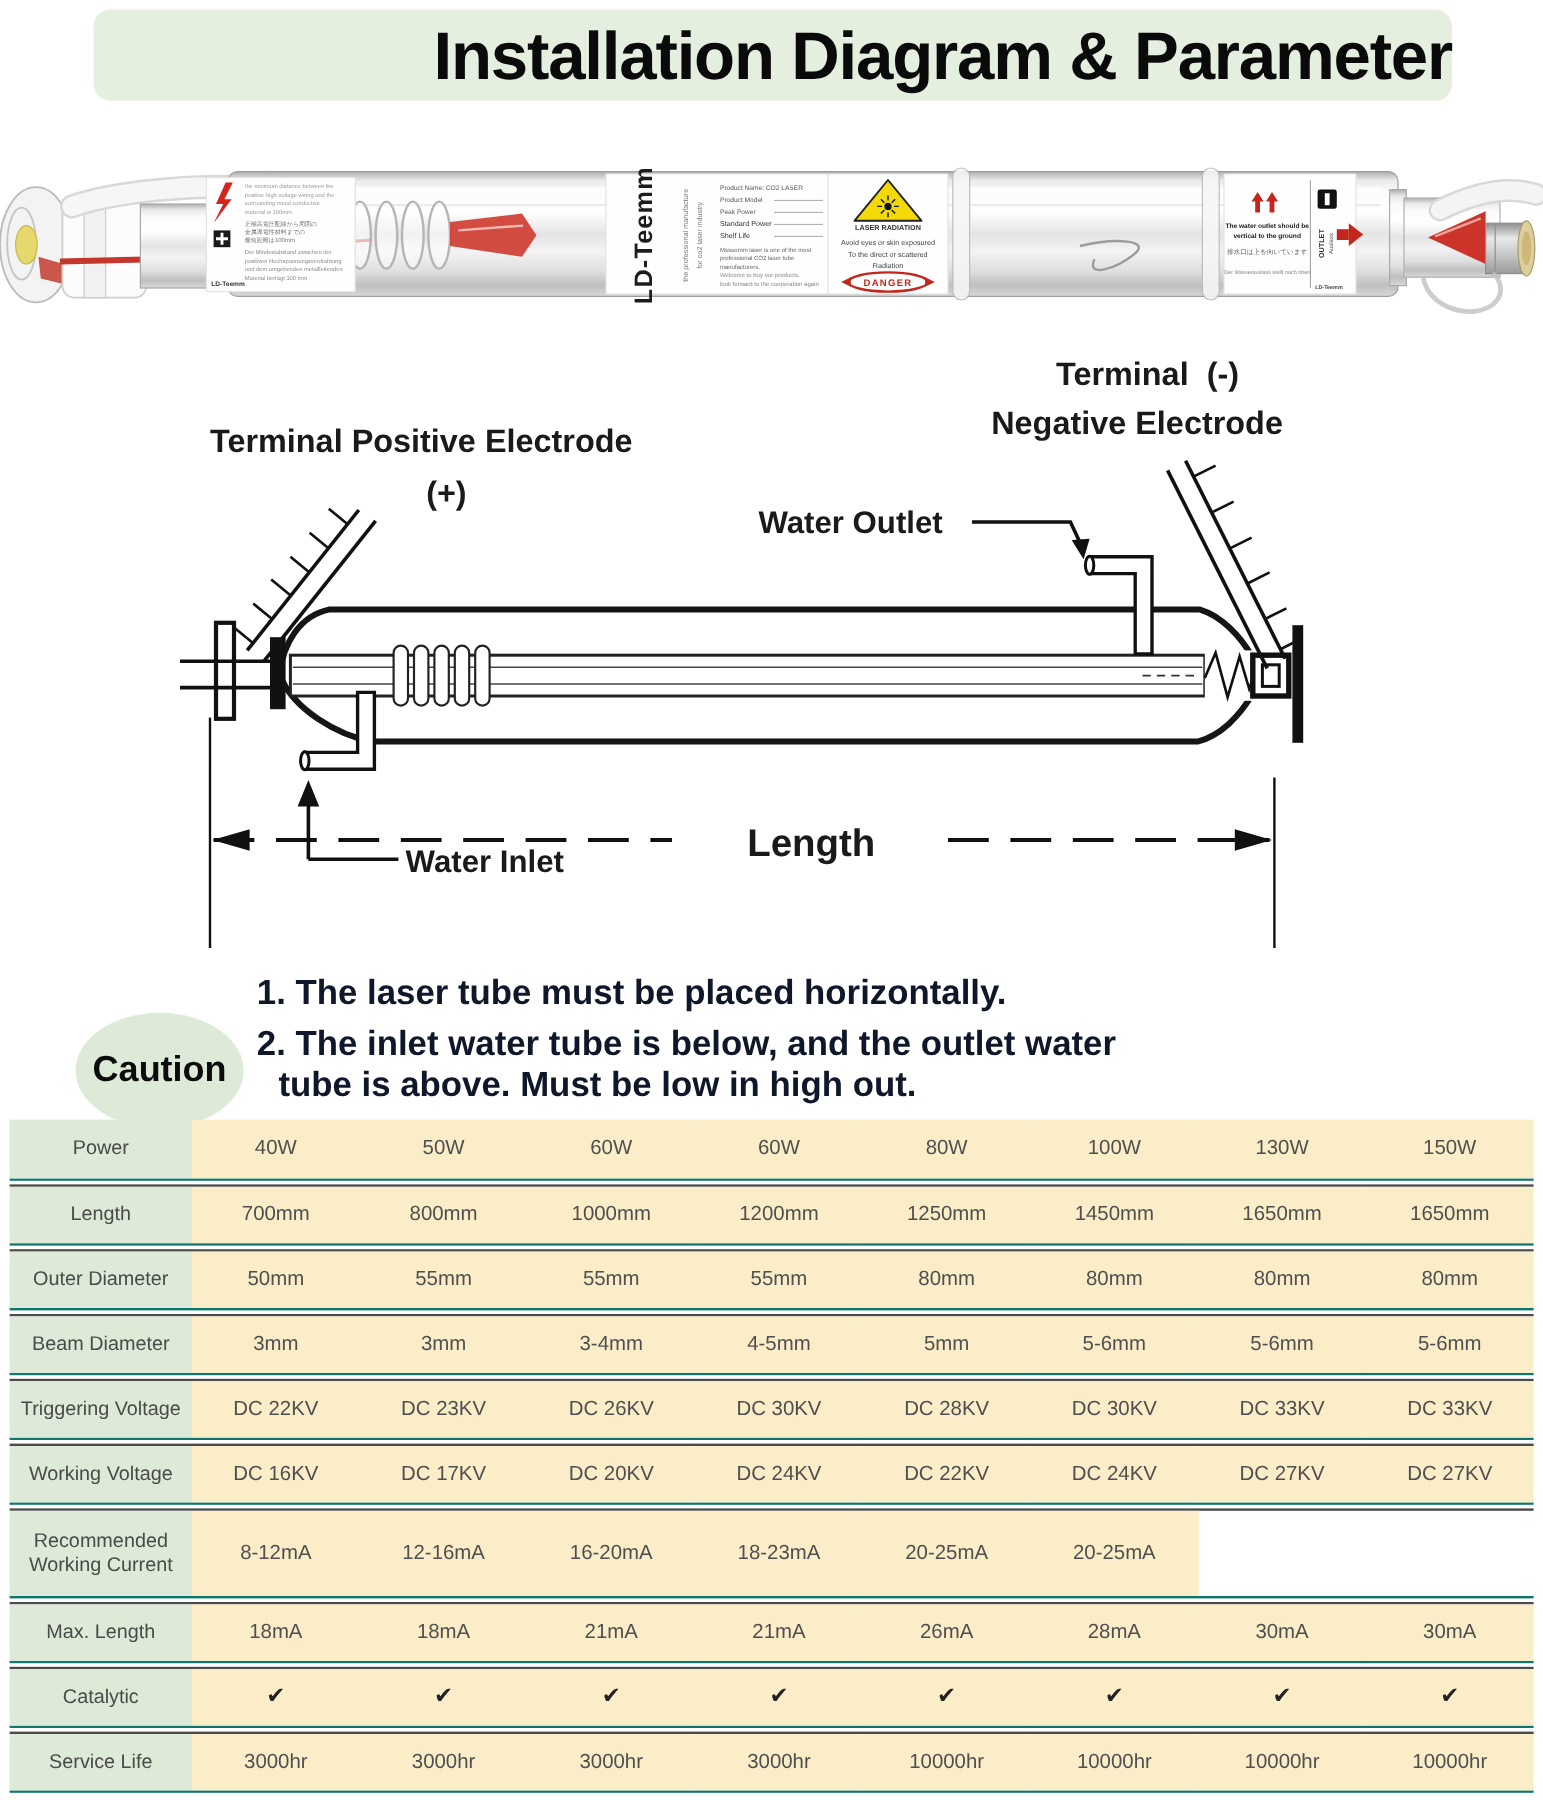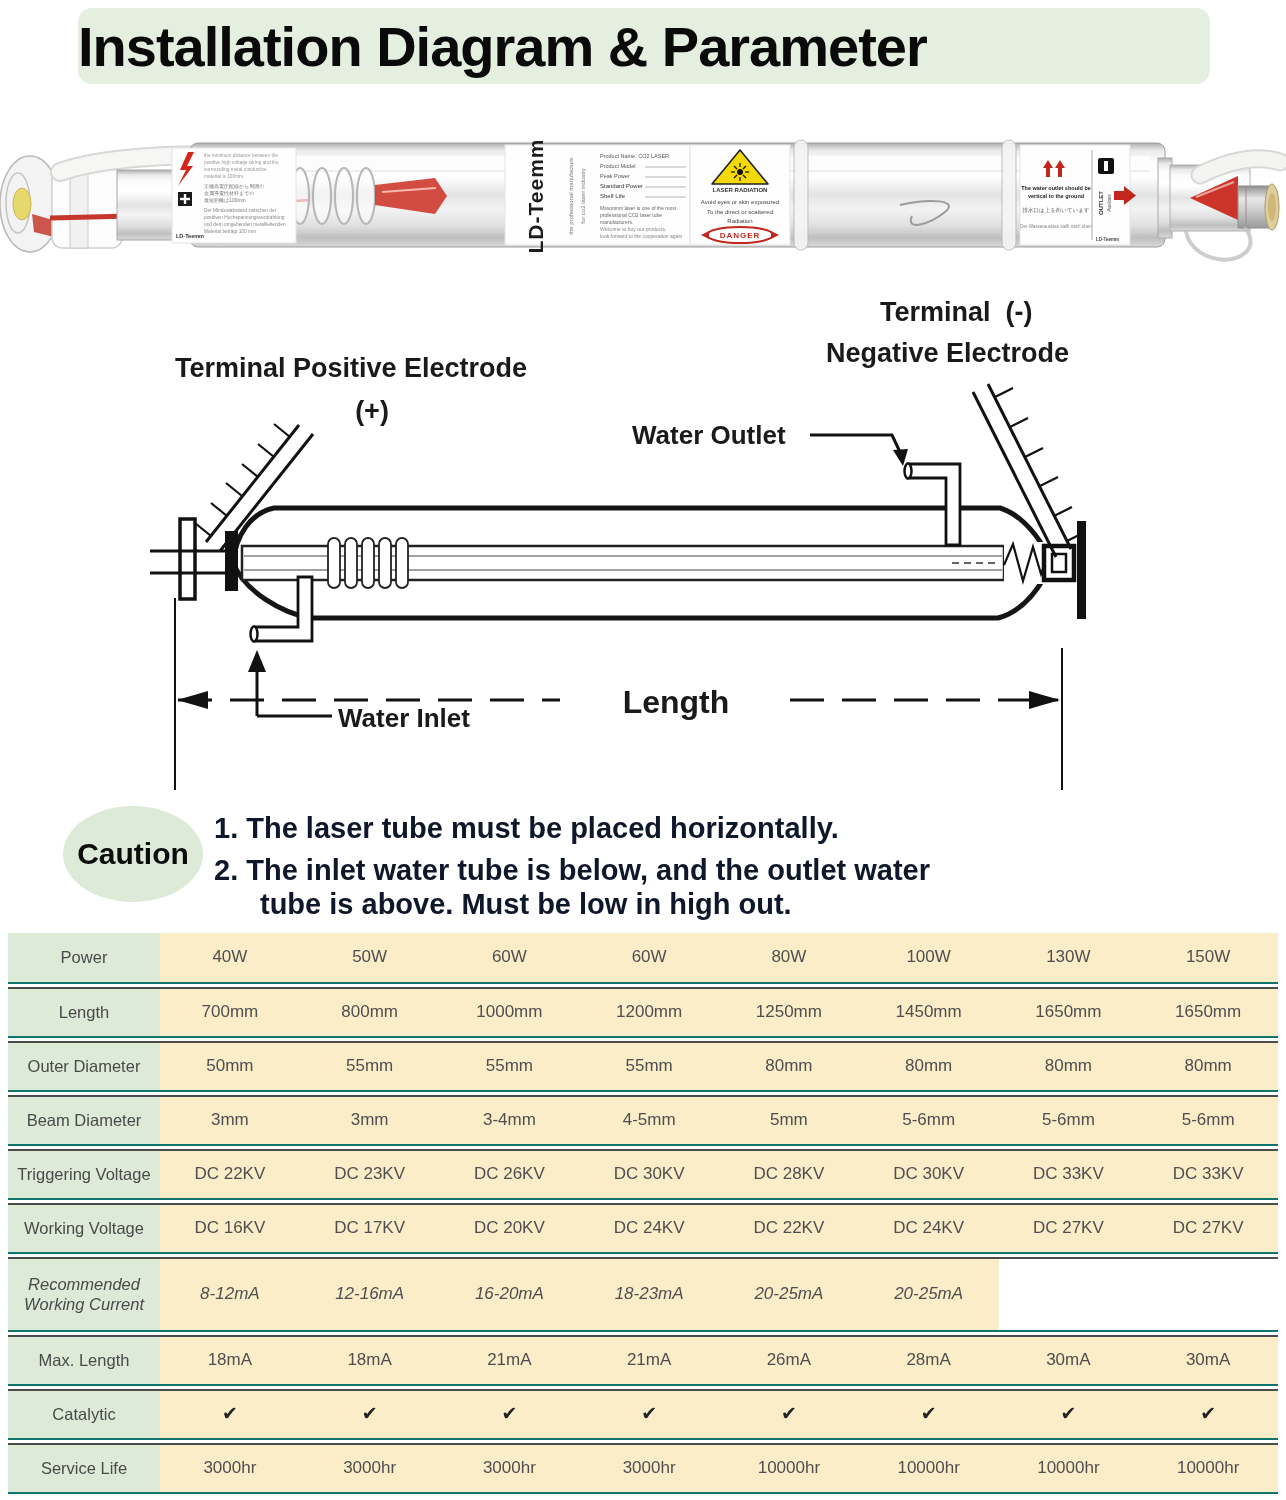--- a/index.html
+++ b/index.html
@@ -1,32 +1,32 @@
 <!DOCTYPE html>
 <html><head>
 <meta charset="utf-8">
 <style>
   html,body{margin:0;padding:0;background:#ffffff;width:1286px;height:1500px;overflow:hidden;
     font-family:"Liberation Sans","DejaVu Sans",sans-serif;}
   .abs{position:absolute;}
   
   .title-banner{left:78px;top:8px;width:1132px;height:76px;background:#e5efdf;border-radius:14px;
-    display:flex;align-items:center;justify-content:flex-start;}
+    display:flex;align-items:center;justify-content:flex-end;}
   .title-banner span{font-size:56px;font-weight:700;color:#0a0a0a;letter-spacing:-1px;white-space:nowrap;}
   
-  .caution-badge{left:63px;top:806px;width:140px;height:96px;background:#dcead7;border-radius:50%;
+  .caution-badge{left:63px;top:844px;width:140px;height:96px;background:#dcead7;border-radius:50%;
     display:flex;align-items:center;justify-content:center;font-size:30px;font-weight:700;color:#0c0c0c;}
   .caution-line{font-size:29px;font-weight:700;color:#0f172a;white-space:nowrap;}
   
   .ptable{left:8px;top:933px;width:1270px;}
   .trow{display:grid;grid-template-columns:152px repeat(8,1fr);height:47px;
     border-top:2px solid #4b4b4b;border-bottom:2px solid #0f766e;}
   .trow + .trow{margin-top:3px;}
   .trow:first-child{border-top:none;height:49px;}
-  .trow.tall{height:71px;font-style:italic;}
+  .trow.tall{height:71px;}
   .tcell{display:flex;align-items:center;justify-content:center;text-align:center;
     font-size:17px;color:#4f4f4f;line-height:1.2;padding:0 4px;box-sizing:border-box;}
   .tlabel{background:#dcead7;font-size:16.5px;color:#4a4a4a;}
   .tval{background:#fbedc8;}
   .tval.check{font-size:19px;font-weight:700;color:#222;}
   svg text{font-family:"Liberation Sans","DejaVu Sans",sans-serif;}
 </style>
 </head>
 <body>
 
@@ -284,21 +284,21 @@
     <polygon points="257,650 248,672 266,672" fill="#111111"></polygon>
     <line x1="257" y1="716" x2="332" y2="716" stroke="#111111" stroke-width="3"></line>
   </g>
 </svg>
 
 <div class="abs caution-badge">
   <span>Caution</span>
 </div>
 <div class="abs caution-line" style="left:214px;top:812px">1. The laser tube must be placed horizontally.</div>
 <div class="abs caution-line" style="left:214px;top:854px">2. The inlet water tube is below, and the outlet water</div>
-<div class="abs caution-line" style="left:260px;top:888px">tube is above. Must be low in high out.</div>
+<div class="abs caution-line" style="left:232px;top:888px">tube is above. Must be low in high out.</div>
 
 <div class="abs ptable">
     <div class="trow">
       <div class="tcell tlabel">Power</div>
       <div class="tcell tval">40W</div>
       <div class="tcell tval">50W</div>
       <div class="tcell tval">60W</div>
       <div class="tcell tval">60W</div>
       <div class="tcell tval">80W</div>
       <div class="tcell tval">100W</div>

